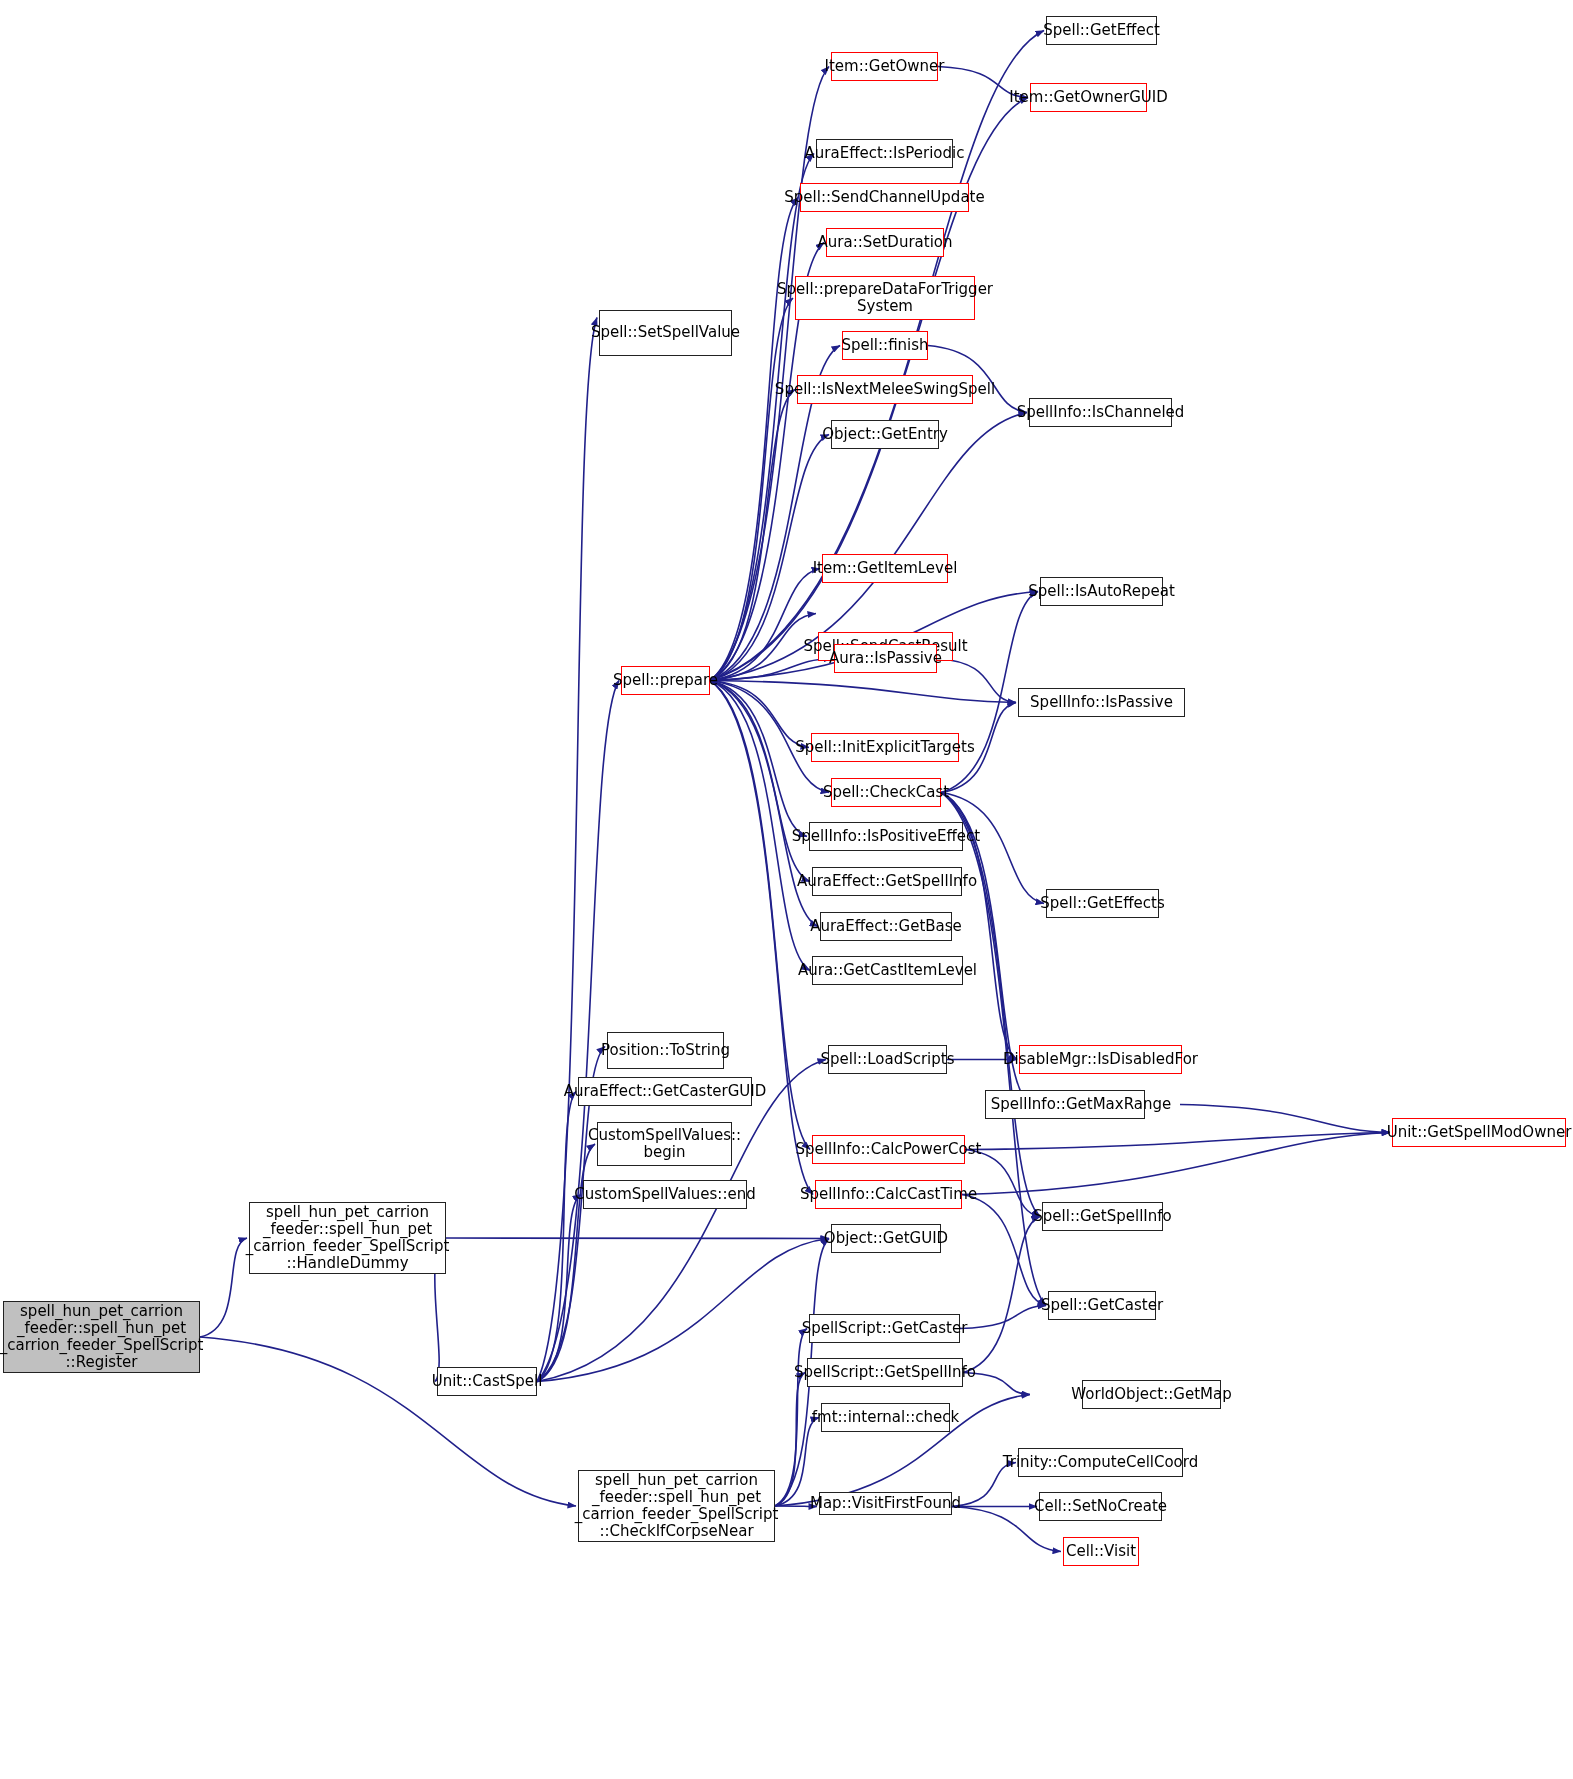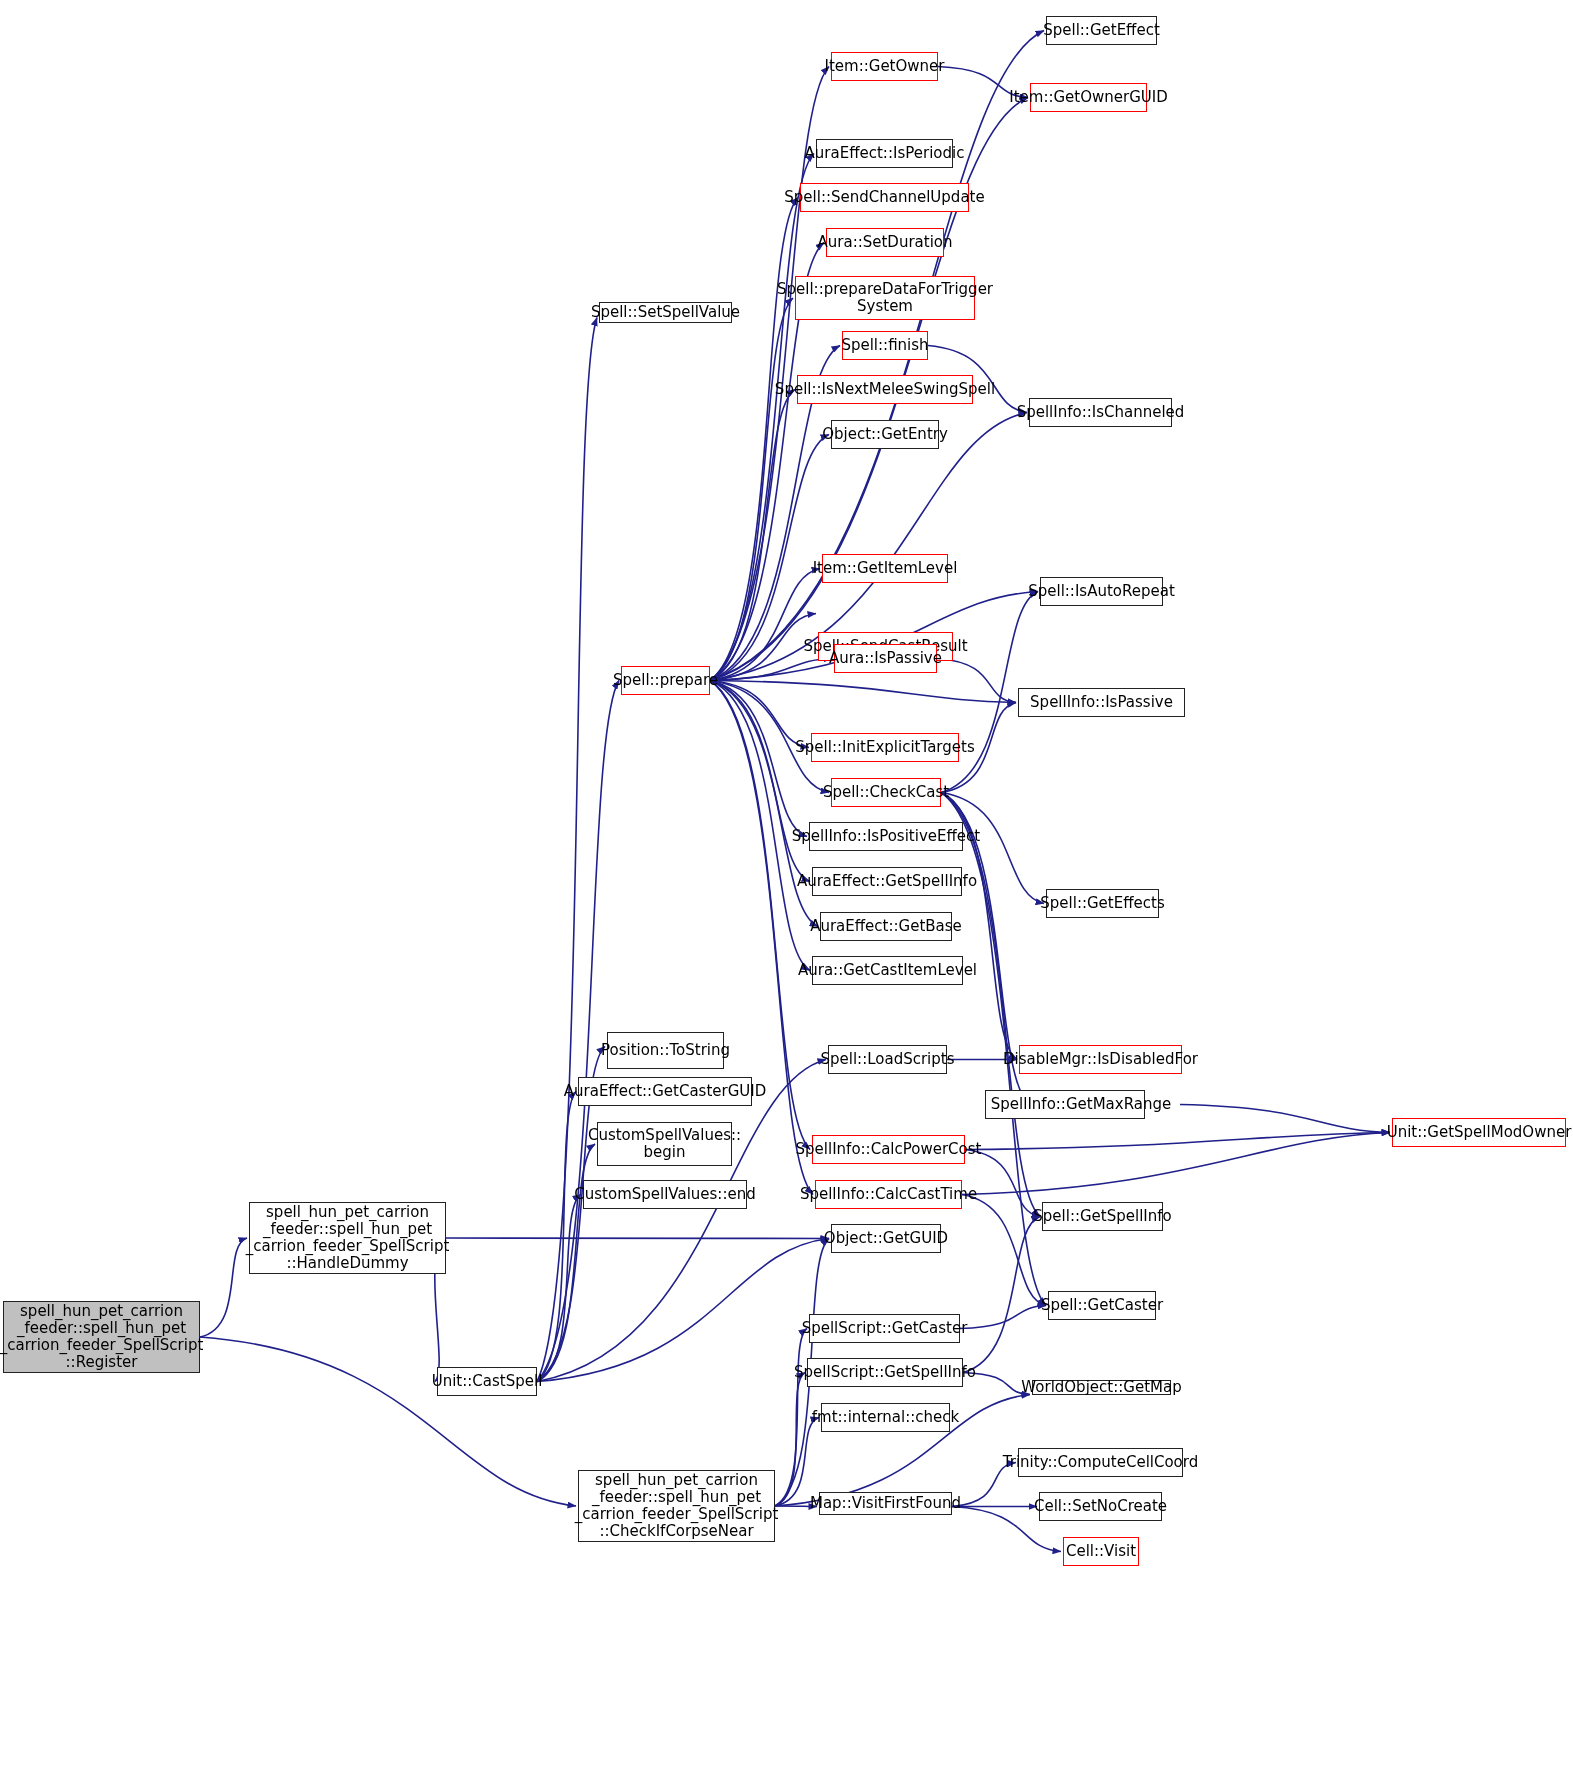--- a/index.html
+++ b/index.html
@@ -97,21 +97,21 @@
 ::Register</div>
       <div class="node multi" style="left: 249px; top: 1202px; width: 197px; height: 72px;">spell_hun_pet_carrion
 _feeder::spell_hun_pet
 _carrion_feeder_SpellScript
 ::HandleDummy</div>
       <div class="node multi" style="left: 578px; top: 1470px; width: 197px; height: 72px;">spell_hun_pet_carrion
 _feeder::spell_hun_pet
 _carrion_feeder_SpellScript
 ::CheckIfCorpseNear</div>
       <div class="node" style="left: 437px; top: 1367px; width: 100px; height: 29px;">Unit::CastSpell</div>
-      <div class="node" style="left: 599px; top: 302px; width: 133px; height: 21px; text-align: right;">Spell::SetSpellValue</div>
+      <div class="node" style="left: 599px; top: 310px; width: 133px; height: 46px; text-align: right;">Spell::SetSpellValue</div>
       <div class="node red" style="left: 621px; top: 666px; width: 89px; height: 29px;">Spell::prepare</div>
       <div class="node red" style="left: 831px; top: 52px; width: 107px; height: 29px;">Item::GetOwner</div>
       <div class="node" style="left: 816px; top: 139px; width: 137px; height: 29px;">AuraEffect::IsPeriodic</div>
       <div class="node red" style="left: 800px; top: 183px; width: 169px; height: 29px;">Spell::SendChannelUpdate</div>
       <div class="node red" style="left: 826px; top: 228px; width: 118px; height: 29px;">Aura::SetDuration</div>
       <div class="node red multi" style="left: 795px; top: 276px; width: 180px; height: 44px;">Spell::prepareDataForTrigger
 System</div>
       <div class="node red" style="left: 842px; top: 331px; width: 86px; height: 29px;">Spell::finish</div>
       <div class="node red" style="left: 797px; top: 375px; width: 176px; height: 29px;">Spell::IsNextMeleeSwingSpell</div>
       <div class="node" style="left: 831px; top: 420px; width: 108px; height: 29px;">Object::GetEntry</div>
@@ -140,19 +140,19 @@
       <div class="node" style="left: 1046px; top: 16px; width: 111px; height: 29px;">Spell::GetEffect</div>
       <div class="node red" style="left: 1030px; top: 83px; width: 117px; height: 29px;">Item::GetOwnerGUID</div>
       <div class="node" style="left: 1029px; top: 398px; width: 143px; height: 29px;">SpellInfo::IsChanneled</div>
       <div class="node" style="left: 1040px; top: 577px; width: 123px; height: 29px;">Spell::IsAutoRepeat</div>
       <div class="node" style="left: 1018px; top: 688px; width: 167px; height: 29px;">SpellInfo::IsPassive</div>
       <div class="node" style="left: 1046px; top: 889px; width: 113px; height: 29px;">Spell::GetEffects</div>
       <div class="node red" style="left: 1019px; top: 1045px; width: 163px; height: 29px;">DisableMgr::IsDisabledFor</div>
       <div class="node" style="left: 985px; top: 1090px; width: 160px; height: 29px; padding-left: 36px;">SpellInfo::GetMaxRange</div>
       <div class="node" style="left: 1042px; top: 1202px; width: 121px; height: 29px;">Spell::GetSpellInfo</div>
       <div class="node" style="left: 1048px; top: 1291px; width: 108px; height: 29px;">Spell::GetCaster</div>
-      <div class="node" style="left: 1032px; top: 1380px; width: 139px; height: 15px;">WorldObject::GetMap</div>
+      <div class="node" style="left: 1082px; top: 1380px; width: 139px; height: 29px;">WorldObject::GetMap</div>
       <div class="node" style="left: 1018px; top: 1448px; width: 165px; height: 29px;">Trinity::ComputeCellCoord</div>
       <div class="node" style="left: 1039px; top: 1492px; width: 123px; height: 29px;">Cell::SetNoCreate</div>
       <div class="node red" style="left: 1063px; top: 1537px; width: 76px; height: 29px;">Cell::Visit</div>
       <div class="node red" style="left: 1392px; top: 1118px; width: 174px; height: 29px;">Unit::GetSpellModOwner</div>
     </div>
 </div>
 
 </body></html>

